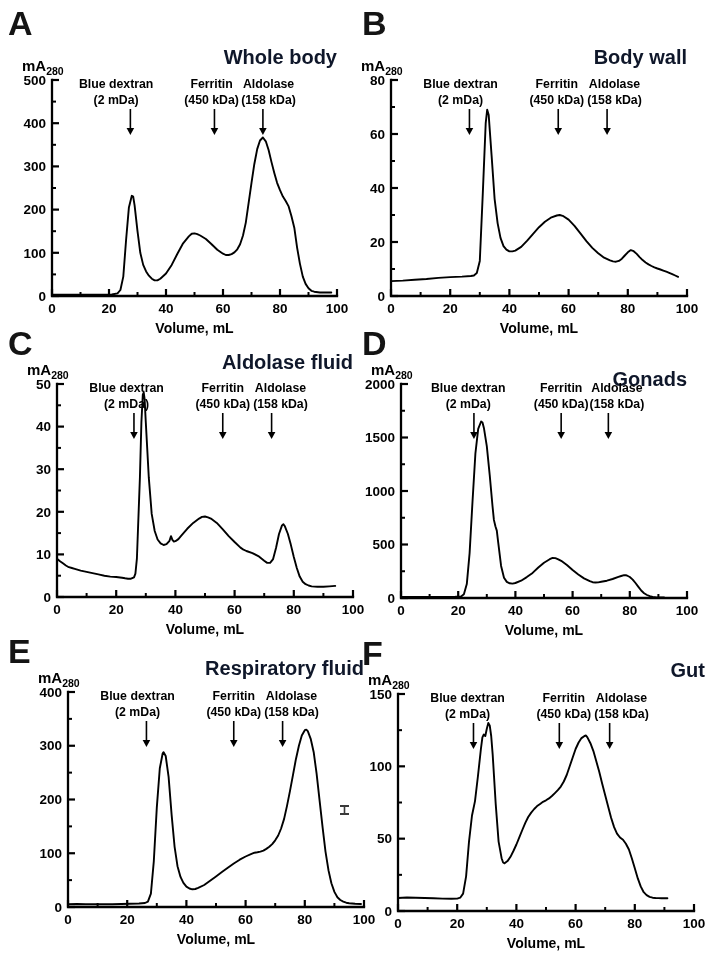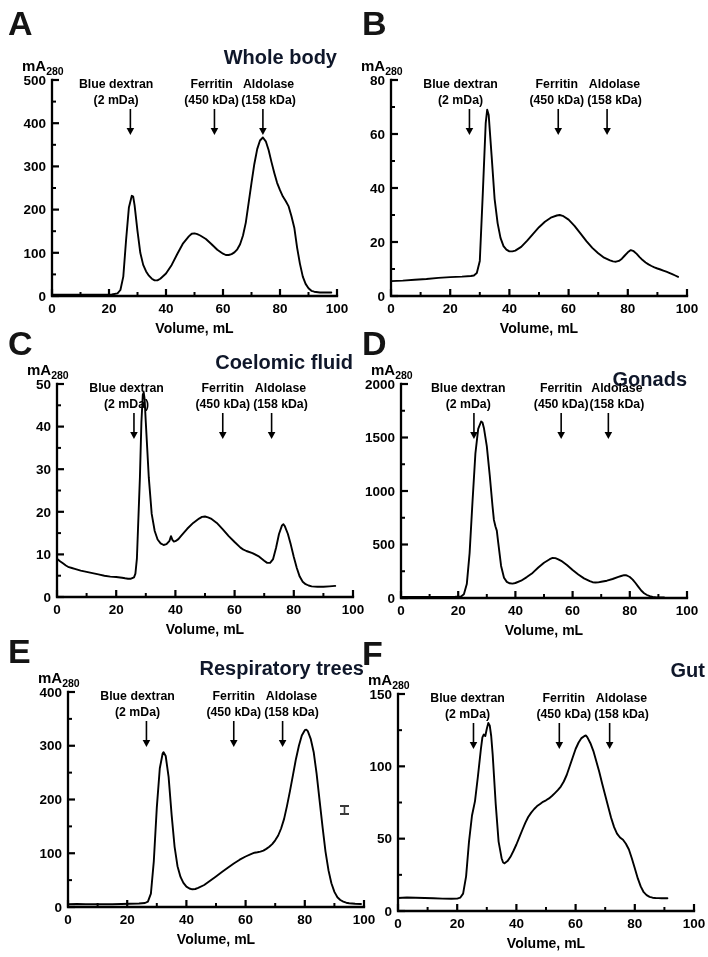--- a/index.html
+++ b/index.html
@@ -76,20 +76,21 @@
         <polygon points="210.64999999999998,128 218.25,128 214.45,135" fill="#000"></polygon>
         <text x="268.6" y="88" text-anchor="middle" class="markl">Aldolase</text>
         <text x="268.6" y="103.5" text-anchor="middle" class="markl">(158 kDa)</text>
         <line x1="262.9" y1="109" x2="262.9" y2="130" stroke="#000" stroke-width="1.6"></line>
         <polygon points="259.09999999999997,128 266.7,128 262.9,135" fill="#000"></polygon>
         <path d="M52.0 294.7 L69.1 294.7 L86.2 294.7 L103.3 294.7 L111.8 294.5 L117.5 293.4 L120.4 290.0 L123.3 276.6 L126.1 239.8 L128.9 207.4 L131.8 195.8 L133.2 196.6 L134.6 205.3 L137.5 231.2 L140.3 252.8 L143.2 264.9 L146.1 271.4 L148.9 275.7 L151.8 278.7 L154.6 280.4 L157.4 280.4 L160.3 278.7 L166.0 273.5 L171.7 264.9 L177.4 253.7 L183.1 243.3 L188.8 236.4 L191.7 233.8 L194.5 233.4 L197.3 234.2 L200.2 235.5 L205.9 239.0 L211.6 244.2 L217.3 249.8 L223.0 253.7 L225.8 255.0 L228.7 255.0 L231.6 254.1 L234.4 252.4 L237.3 249.3 L240.1 244.2 L243.0 235.5 L245.8 222.6 L248.6 203.1 L251.5 182.8 L254.3 164.2 L257.2 149.1 L260.0 140.5 L262.9 137.5 L265.8 141.3 L268.6 150.0 L271.5 162.1 L274.3 172.9 L277.1 182.8 L280.0 190.2 L282.9 196.6 L285.7 201.0 L288.5 206.1 L291.4 216.1 L294.3 227.7 L297.1 247.6 L299.9 263.6 L302.8 276.6 L305.6 283.9 L308.5 288.2 L311.4 290.8 L314.2 291.7 L319.9 292.5 L325.6 292.5 L331.3 292.5" fill="none" stroke="#000" stroke-width="1.9" stroke-linejoin="round" stroke-linecap="round"></path>
       </svg>
   </div>
   <div class="cell">
     <div class="letter" style="top: 6px;">B</div>
+    <div class="ptitle" style="left: 37px; width: 296px; top: 46px;">Body wall</div>
     <svg class="chart" width="380" height="320">
         <line x1="37" y1="296" x2="44" y2="296" stroke="#000" stroke-width="2.2"></line>
         <text x="31" y="300.7" text-anchor="end" class="tickl">0</text>
         <line x1="37" y1="242" x2="44" y2="242" stroke="#000" stroke-width="2.2"></line>
         <text x="31" y="246.7" text-anchor="end" class="tickl">20</text>
         <line x1="37" y1="188" x2="44" y2="188" stroke="#000" stroke-width="2.2"></line>
         <text x="31" y="192.7" text-anchor="end" class="tickl">40</text>
         <line x1="37" y1="134" x2="44" y2="134" stroke="#000" stroke-width="2.2"></line>
         <text x="31" y="138.7" text-anchor="end" class="tickl">60</text>
         <line x1="37" y1="80" x2="44" y2="80" stroke="#000" stroke-width="2.2"></line>
@@ -128,21 +129,21 @@
         <polygon points="200.43999999999997,128 208.04,128 204.23999999999998,135" fill="#000"></polygon>
         <text x="260.48" y="88" text-anchor="middle" class="markl">Aldolase</text>
         <text x="260.48" y="103.5" text-anchor="middle" class="markl">(158 kDa)</text>
         <line x1="253.07999999999998" y1="109" x2="253.07999999999998" y2="130" stroke="#000" stroke-width="1.6"></line>
         <polygon points="249.27999999999997,128 256.88,128 253.07999999999998,135" fill="#000"></polygon>
         <path d="M37.0 281.1 L48.8 280.6 L60.7 279.8 L72.5 279.0 L84.4 277.9 L96.2 277.1 L108.0 276.6 L116.9 276.0 L119.9 275.5 L122.8 273.1 L125.8 260.9 L128.8 193.4 L131.7 123.2 L133.2 109.7 L134.7 115.1 L137.6 155.6 L140.6 198.8 L143.6 223.1 L146.5 237.9 L149.5 246.1 L152.4 249.6 L155.4 251.4 L158.4 251.4 L161.3 250.6 L167.2 246.9 L173.2 240.7 L179.1 233.9 L185.0 227.2 L190.9 221.8 L196.8 217.7 L202.8 215.5 L205.7 215.0 L208.7 215.8 L214.6 219.6 L220.5 225.8 L226.4 233.4 L232.4 241.2 L238.3 247.9 L244.2 253.3 L250.1 257.7 L256.0 260.4 L259.0 261.4 L262.0 261.7 L264.9 260.9 L267.9 258.7 L270.8 255.5 L273.8 252.3 L276.8 250.1 L279.7 251.2 L282.7 253.9 L285.6 257.1 L288.6 260.1 L291.6 262.5 L294.5 264.4 L297.5 266.0 L300.4 267.4 L303.4 268.5 L306.4 269.5 L309.3 270.6 L312.3 271.7 L315.2 272.8 L318.2 274.1 L321.2 275.5 L324.1 276.8" fill="none" stroke="#000" stroke-width="1.9" stroke-linejoin="round" stroke-linecap="round"></path>
       </svg>
   </div>
   <div class="cell">
     <div class="letter" style="top: 6px;">C</div>
-    <div class="ptitle" style="left: 57px; width: 296px; top: 31px;">Coelomic fluid</div>
+    <div class="ptitle" style="left: 57px; width: 296px; top: 31px;">Aldolase fluid</div>
     <svg class="chart" width="380" height="310">
         <line x1="57" y1="277" x2="64" y2="277" stroke="#000" stroke-width="2.2"></line>
         <text x="51" y="281.7" text-anchor="end" class="tickl">0</text>
         <line x1="57" y1="234.4" x2="64" y2="234.4" stroke="#000" stroke-width="2.2"></line>
         <text x="51" y="239.1" text-anchor="end" class="tickl">10</text>
         <line x1="57" y1="191.8" x2="64" y2="191.8" stroke="#000" stroke-width="2.2"></line>
         <text x="51" y="196.5" text-anchor="end" class="tickl">20</text>
         <line x1="57" y1="149.2" x2="64" y2="149.2" stroke="#000" stroke-width="2.2"></line>
         <text x="51" y="153.89999999999998" text-anchor="end" class="tickl">30</text>
         <line x1="57" y1="106.6" x2="64" y2="106.6" stroke="#000" stroke-width="2.2"></line>
@@ -237,21 +238,21 @@
         <polygon points="203.36,112 210.96000000000004,112 207.16000000000003,119" fill="#000"></polygon>
         <text x="262.93" y="72" text-anchor="middle" class="markl">Aldolase</text>
         <text x="262.93" y="87.5" text-anchor="middle" class="markl">(158 kDa)</text>
         <line x1="254.35" y1="93" x2="254.35" y2="114" stroke="#000" stroke-width="1.6"></line>
         <polygon points="250.54999999999998,112 258.15,112 254.35,119" fill="#000"></polygon>
         <path d="M47.0 276.9 L61.3 276.9 L75.6 276.9 L89.9 276.9 L101.3 276.8 L107.1 276.5 L109.9 274.3 L112.8 264.1 L115.6 233.1 L118.5 181.7 L121.4 133.5 L124.2 108.9 L127.1 101.5 L128.5 102.5 L129.9 107.9 L132.8 126.1 L135.7 154.9 L138.5 186.0 L139.9 199.9 L141.4 206.3 L142.8 210.6 L144.2 222.4 L147.1 245.9 L150.0 257.7 L152.8 261.9 L155.7 263.3 L158.5 263.6 L161.4 263.0 L167.1 260.7 L172.8 257.1 L178.6 252.9 L184.3 247.5 L190.0 242.7 L195.7 239.2 L198.6 237.9 L201.4 238.1 L204.3 239.3 L207.2 240.8 L212.9 245.0 L218.6 250.0 L224.3 254.5 L230.0 258.4 L235.8 261.2 L238.6 262.2 L241.5 262.5 L244.3 262.4 L247.2 261.8 L252.9 260.7 L258.6 259.0 L264.4 256.9 L267.2 256.0 L270.1 255.2 L271.5 255.1 L272.9 255.5 L275.8 257.0 L278.7 259.6 L281.5 263.0 L284.4 266.9 L287.2 270.5 L290.1 273.2 L293.0 275.0 L295.8 276.2 L298.7 276.9 L301.5 277.3 L304.4 277.4 L307.3 277.5 L310.1 277.5" fill="none" stroke="#000" stroke-width="1.9" stroke-linejoin="round" stroke-linecap="round"></path>
       </svg>
   </div>
   <div class="cell">
     <div class="letter" style="top: 4px;">E</div>
-    <div class="ptitle" style="left: 68px; width: 296px; top: 27px;">Respiratory trees</div>
+    <div class="ptitle" style="left: 68px; width: 296px; top: 27px;">Respiratory fluid</div>
     <svg class="chart" width="380" height="327">
         <line x1="68" y1="277" x2="75" y2="277" stroke="#000" stroke-width="2.2"></line>
         <text x="62" y="281.7" text-anchor="end" class="tickl">0</text>
         <line x1="68" y1="223.25" x2="75" y2="223.25" stroke="#000" stroke-width="2.2"></line>
         <text x="62" y="227.95" text-anchor="end" class="tickl">100</text>
         <line x1="68" y1="169.5" x2="75" y2="169.5" stroke="#000" stroke-width="2.2"></line>
         <text x="62" y="174.2" text-anchor="end" class="tickl">200</text>
         <line x1="68" y1="115.75" x2="75" y2="115.75" stroke="#000" stroke-width="2.2"></line>
         <text x="62" y="120.45" text-anchor="end" class="tickl">300</text>
         <line x1="68" y1="62" x2="75" y2="62" stroke="#000" stroke-width="2.2"></line>

